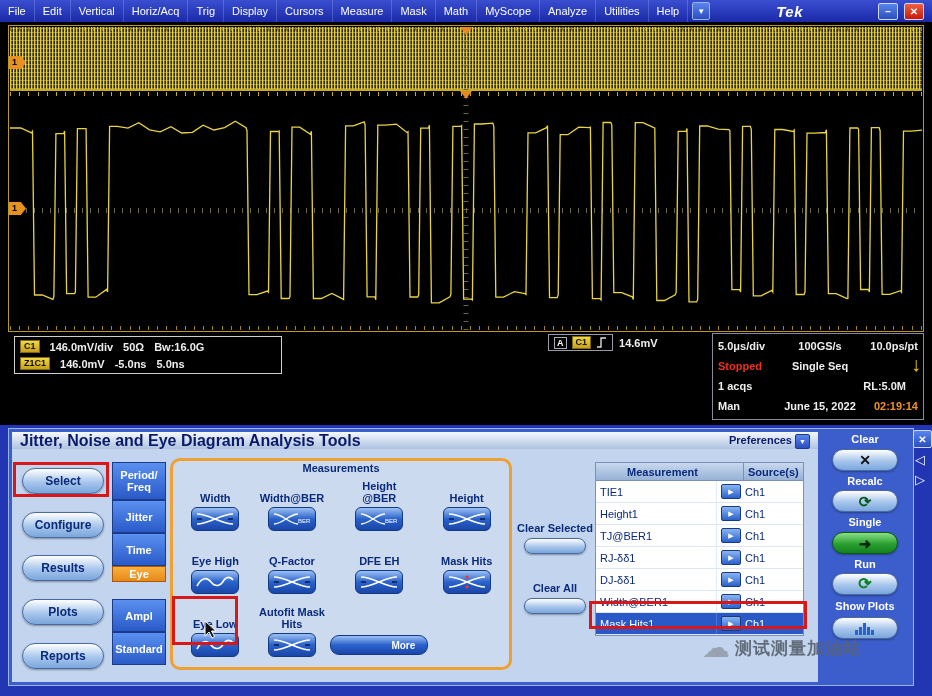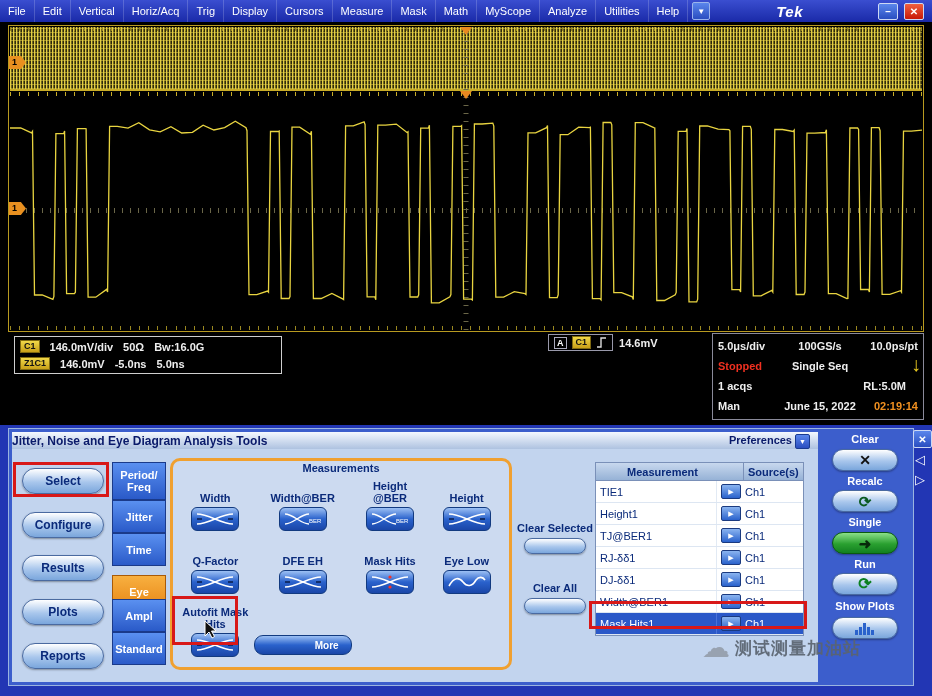--- a/index.html
+++ b/index.html
@@ -62,21 +62,21 @@
   .c2{text-align:center;}  .c3{text-align:right;}
   .red{color:#f03020;}  .orange{color:#f09020;}
   .acq-arrow{position:absolute;right:2px;top:20px;color:#e8c820;font-size:20px;font-weight:bold;line-height:20px;}
 
   
   .win{position:absolute;left:8px;top:428px;width:906px;height:258px;background:#3c5ecc;
     border:1px solid #9ab4e0;box-sizing:border-box;}
   .panel{position:absolute;left:3px;top:3px;width:806px;height:250px;background:#c2d4ee;}
   .titlebar{position:absolute;left:0;top:0;width:100%;height:17px;
     background:linear-gradient(180deg,#f4f8ff,#aec2e0);display:flex;align-items:center;}
-  .title-text{color:#0a1a6a;font-size:12px;font-weight:bold;}
+  .title-text{color:#0a1a6a;font-size:16px;font-weight:bold;padding-left:8px;}
   .prefs{position:absolute;right:26px;top:2px;color:#0a1a6a;font-size:11px;font-weight:bold;}
   .prefs-btn{position:absolute;right:8px;top:2px;width:13px;height:13px;border-radius:2px;
     background:linear-gradient(180deg,#5a86ec,#2a4ec0);border:1px solid #1a3a90;color:#fff;
     font-size:7px;display:flex;align-items:center;justify-content:center;}
   .pill{border-radius:13px;background:linear-gradient(180deg,#ffffff,#a8c6ec 55%,#7aa6dc);
     border:1px solid #4a6aa0;box-shadow:0 1px 2px rgba(0,0,0,.35);box-sizing:border-box;}
   .nav-pill{position:absolute;left:10px;width:82px;height:26px;display:flex;align-items:center;
     justify-content:center;color:#0a2a7a;font-size:12px;font-weight:bold;}
   .tab{position:absolute;left:100px;width:54px;background:linear-gradient(180deg,#5a90f0,#2a5ac8);
     border:1px solid #1a3a8a;color:#fff;font-size:11px;font-weight:bold;display:flex;align-items:center;
@@ -256,21 +256,21 @@
     <div class="pill nav-pill" style="top:36px">Select</div>
     <div class="pill nav-pill" style="top:80px">Configure</div>
     <div class="pill nav-pill" style="top:123px">Results</div>
     <div class="pill nav-pill" style="top:167px">Plots</div>
     <div class="pill nav-pill" style="top:211px">Reports</div>
 
     <div class="tab" style="top:30px;height:38px">Period/
 Freq</div>
     <div class="tab" style="top:68px;height:33px">Jitter</div>
     <div class="tab" style="top:101px;height:33px">Time</div>
-    <div class="tab sel" style="top:143px;height:33px">Eye</div>
+    <div class="tab sel" style="top:134px;height:16px">Eye</div>
     <div class="tab" style="top:167px;height:33px">Ampl</div>
     <div class="tab" style="top:200px;height:33px">Standard</div>
 
     <div class="meas-box">
       <div class="meas-title">Measurements</div>
       <div class="meas-grid">
         <div class="meas-cell">
           <div class="meas-label">Width</div>
           <div class="mbtn">
               <svg width="40" height="16">
@@ -293,20 +293,28 @@
               <svg width="40" height="16">
                 <use href="#ic-eye-ber"></use>
               </svg>
             </div>
         </div>
         <div class="meas-cell">
           <div class="meas-label">Height</div>
           <div class="mbtn">
               <svg width="40" height="16">
                 <use href="#ic-eye"></use>
+              </svg>
+            </div>
+        </div>
+        <div class="meas-cell">
+          <div class="meas-label">Eye High</div>
+          <div class="mbtn">
+              <svg width="40" height="16">
+                <use href="#ic-wave"></use>
               </svg>
             </div>
         </div>
         <div class="meas-cell">
           <div class="meas-label">Q-Factor</div>
           <div class="mbtn">
               <svg width="40" height="16">
                 <use href="#ic-eye"></use>
               </svg>
             </div>

